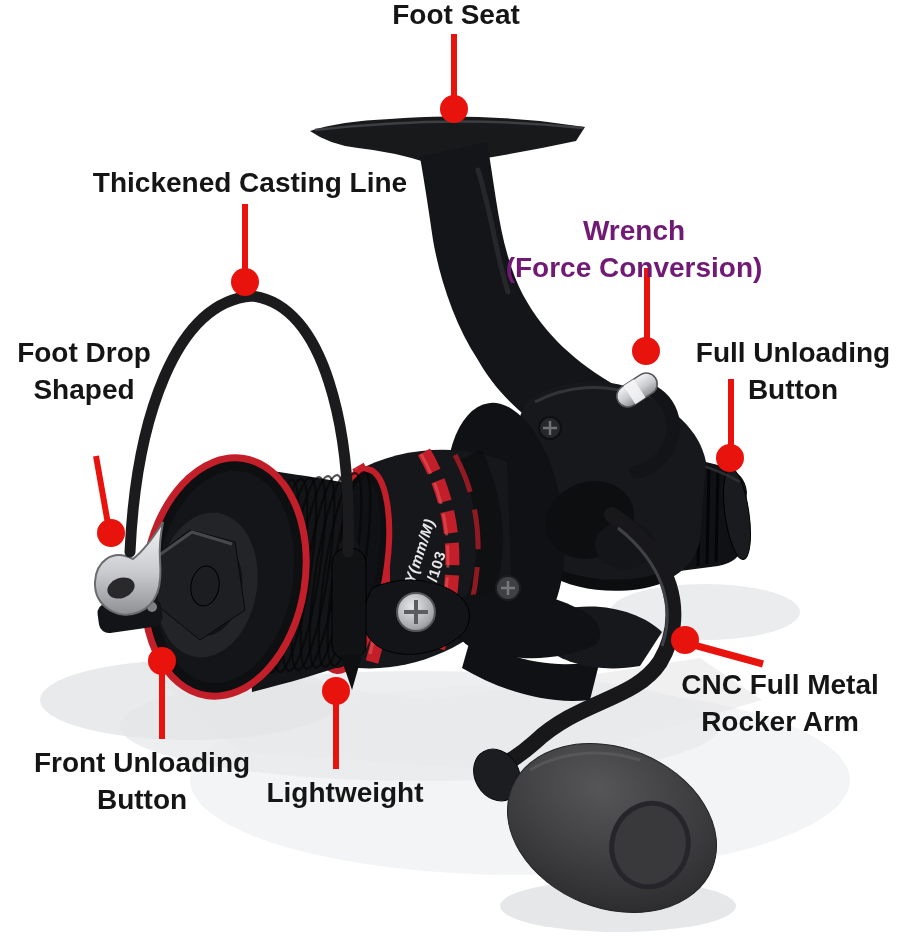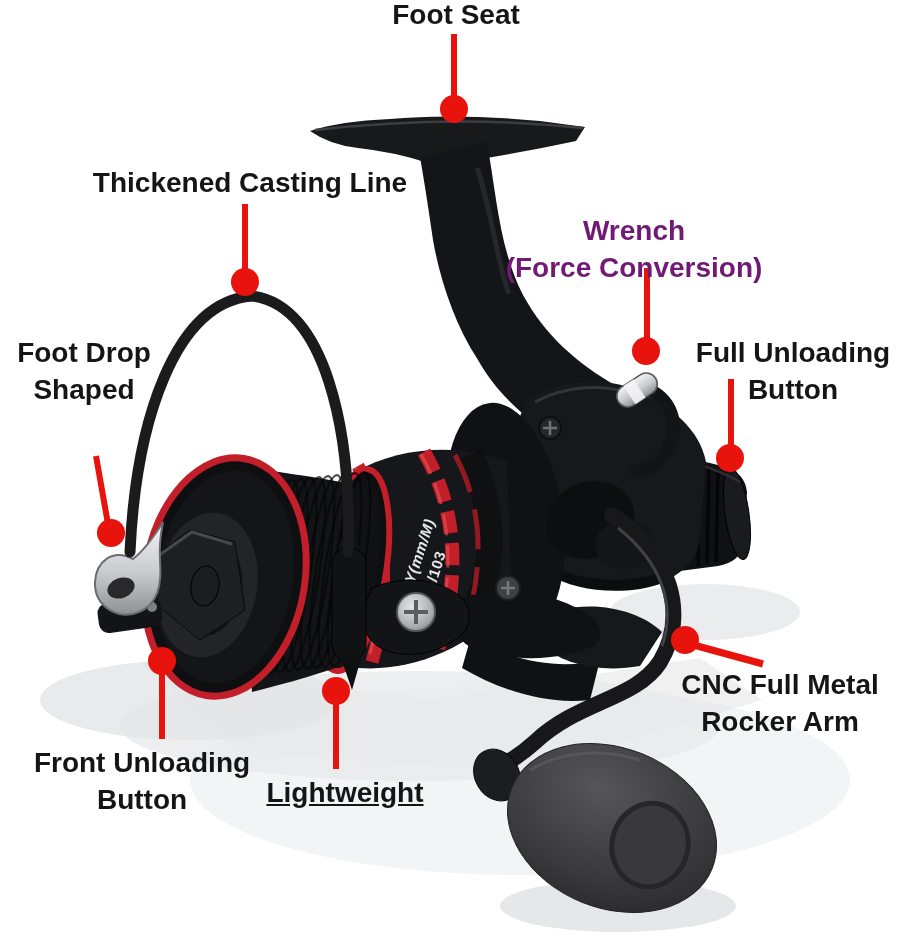--- a/index.html
+++ b/index.html
@@ -219,17 +219,17 @@
   <div class="label" style="left: 766px; top: 666px; color: rgb(21, 21, 21); margin-left: 14px;">
     <div>CNC Full Metal</div>
     <div>Rocker Arm</div>
   </div>
 
   <div class="label" style="left: 133px; top: 744px; color: rgb(21, 21, 21); margin-left: 9px;">
     <div>Front Unloading</div>
     <div>Button</div>
   </div>
 
-  <div class="label" style="left: 345px; top: 774px; color: rgb(21, 21, 21); text-decoration: underline;">
+  <div class="label" style="left: 345px; top: 774px; color: rgb(21, 21, 21);">
     <div>Lightweight</div>
   </div>
 
 </div>
 
 </body></html>

